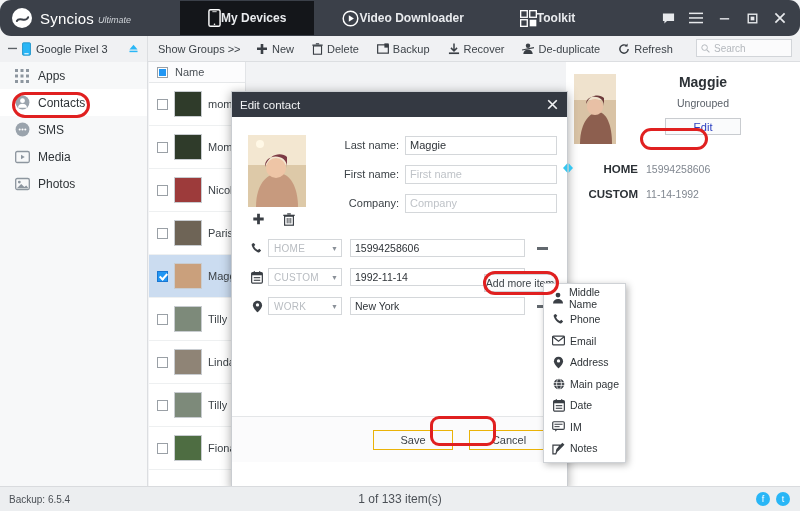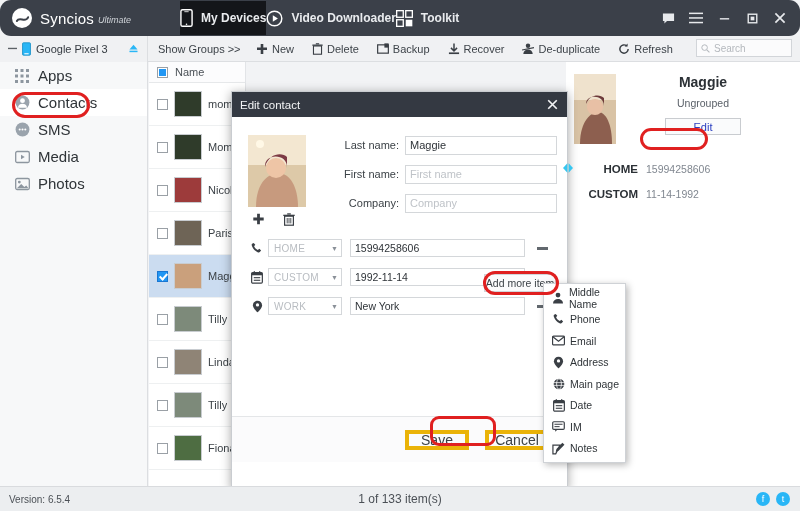--- a/index.html
+++ b/index.html
@@ -20,21 +20,21 @@
   }
   .brand { display:flex; align-items:center; padding-left:12px; width:180px; }
   .brand-logo {
     width:20px; height:20px; border-radius:50%; background:#ffffff;
     display:flex; align-items:center; justify-content:center; margin-right:8px;
   }
   .brand-name { color:#ffffff; font-size:15px; letter-spacing:.2px; }
   .brand-sub { color:#cfd3d8; font-size:9px; font-style:italic; margin-left:4px; position:relative; top:2px;}
   .navtabs { display:flex; align-items:center; height:36px; }
   .navtab {
-    display:flex; align-items:center; gap:8px; height:30px; padding:0 0;
+    display:flex; align-items:center; gap:0; height:30px; padding:0 28px;
     color:#e9ebee; font-size:12px; font-weight:bold; cursor:pointer;
   }
   .navtab.active { background:#14161a; height:34px; }
   .win-controls { position:absolute; right:8px; top:0; height:36px; display:flex; align-items:center; gap:4px; }
   .wbtn { width:24px; height:24px; display:flex; align-items:center; justify-content:center; cursor:pointer; }
 
   
   .toolbar {
     position:absolute; left:0; top:36px; width:800px; height:26px;
     background:#f0f1f3; border-bottom:1px solid #dcdee1; display:flex; align-items:center;
@@ -57,21 +57,21 @@
   }
   .searchbox span.ph { color:#b4b8bd; font-size:10px; }
 
   
   .sidebar {
     position:absolute; left:0; top:62px; width:148px; height:424px;
     background:#f7f8f9; border-right:1px solid #dcdee1;
   }
   .side-item {
     height:27px; display:flex; align-items:center; gap:8px; padding-left:14px;
-    font-size:15px; color:#2f3438; cursor:pointer; position:relative;
+    font-size:12px; color:#2f3438; cursor:pointer; position:relative;
   }
   .side-item.active { background:#ffffff; }
   .side-ic { width:16px; height:16px; display:flex; align-items:center; justify-content:center; color:#7f8a95; }
 
   
   .clist {
     position:absolute; left:149px; top:62px; width:97px; height:424px;
     background:#ffffff; border-right:1px solid #e2e4e7; overflow:hidden;
   }
   .clist-head {
@@ -172,22 +172,22 @@
     justify-content:center; font-size:10.5px; color:#3c4247; cursor:pointer; white-space:nowrap; overflow:hidden;
     z-index: 26;
   }
 
   .dlg-foot {
     position:absolute; left:0; bottom:0; width:100%; height:46px;
     border-top:1px solid #e4e6e8; background:#fbfbfc; display:flex;
     align-items:center; justify-content:flex-end; gap:16px; padding-right:18px;
   }
   .fbtn {
-    width:64px; height:20px; border:4px solid #eab308; background:#fafbfc;
-    display:flex; align-items:center; justify-content:center; font-size:14px; color:#3c4247; cursor:pointer;
+    width:80px; height:20px; border:1px solid #eab308; background:#fafbfc;
+    display:flex; align-items:center; justify-content:center; font-size:11px; color:#3c4247; cursor:pointer;
   }
 
   
   .dropdown {
     position:absolute; left:543px; top:283px; width:83px;
     background:#ffffff; border:1px solid #cfd2d6; box-shadow:2px 2px 7px rgba(0,0,0,.28); z-index:30;
     padding:3px 0;
   }
   .dd-item {
     height:21.5px; display:flex; align-items:center; gap:5px; padding-left:8px;
@@ -724,21 +724,21 @@
         <span>Notes</span>
       </div>
     </div>
 
   <div class="ring" style="left:12px; top:92px; width:78px; height:26px;"></div>
   <div class="ring" style="left:640px; top:128px; width:68px; height:22px; border-radius:14px;"></div>
   <div class="ring" style="left:483px; top:271px; width:76px; height:24px; border-radius:14px;"></div>
   <div class="ring" style="left:430px; top:416px; width:66px; height:30px; border-radius:9px;"></div>
 
   <div class="statusbar">
-    <span class="st-version">Version: 6.5.4</span>
+    <span class="st-version">Backup: 6.5.4</span>
     <span class="st-count">1 of 133 item(s)</span>
     <span class="st-social">
       <span class="soc">f</span>
       <span class="soc">t</span>
     </span>
   </div>
 
 </div>
 
 </body></html>

